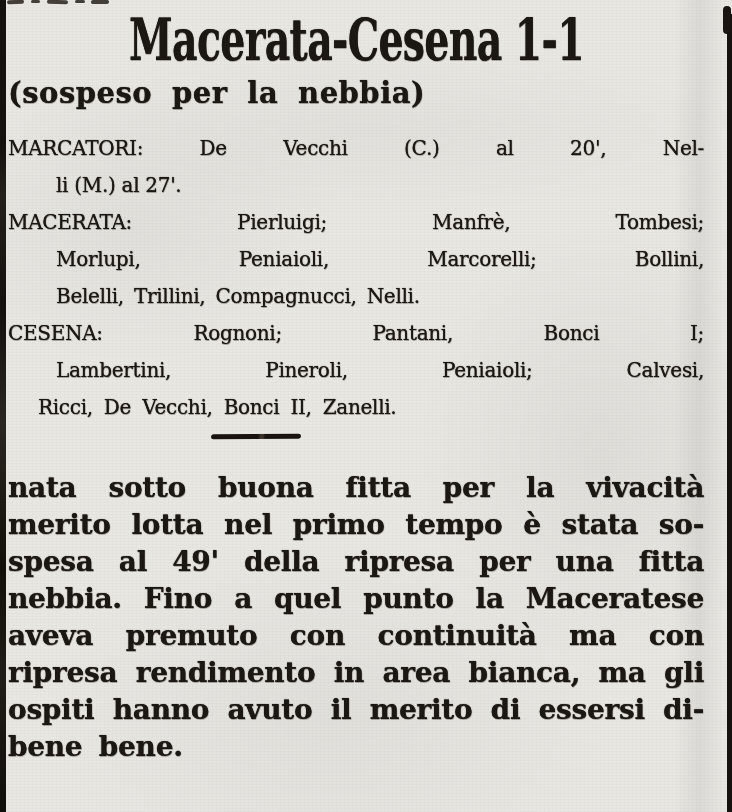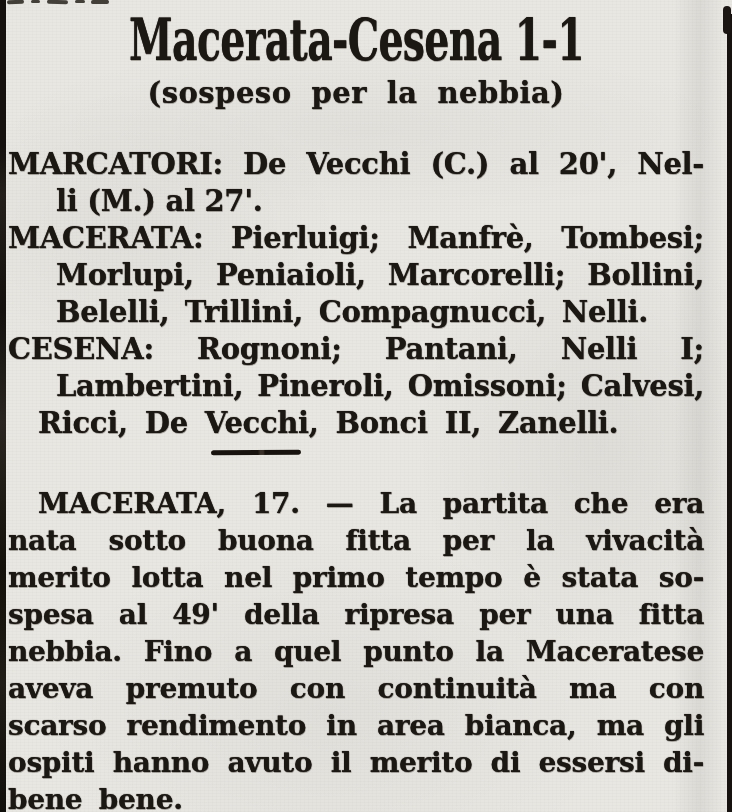--- a/index.html
+++ b/index.html
@@ -46,23 +46,23 @@
   }
   .headline{
     margin:10px 0 0;
     font-size:58px;line-height:60px;font-weight:bold;
     text-align:center;white-space:nowrap;
   }
   .headline .squeeze{display:inline-block;transform:scaleX(.68);transform-origin:50% 50%;letter-spacing:-1px;}
   .subhead{
     margin:6px 0 0;
     font-size:29px;line-height:34px;font-weight:bold;
-    text-align:center;letter-spacing:.5px;word-spacing:.32em;
+    text-align:left;letter-spacing:.5px;word-spacing:.32em;
   }
-  .lineup{margin-top:36px;font-size:29px;line-height:37px;font-weight:bold;letter-spacing:-.3px;}
+  .lineup{margin-top:20px;font-size:20px;line-height:37px;font-weight:normal;letter-spacing:-.3px;}
   .report{margin-top:30px;font-size:28px;line-height:37px;font-weight:bold;letter-spacing:-.3px;}
   .line{text-align:justify;text-align-last:justify;text-justify:inter-word;}
   .jlast{text-align-last:left;}
   .hang{padding-left:48px;}
   .hang2{padding-left:30px;}
   .ind{text-indent:30px;}
   .ws2{word-spacing:.2em;}
   .ws25{word-spacing:.25em;}
   .divider{
     margin:8px 0 0 203px;width:90px;height:5px;border-radius:3px;
@@ -90,33 +90,32 @@
     <h1 class="headline"><span class="squeeze">Macerata-Cesena 1-1</span></h1>
 
     <h2 class="subhead">(sospeso per la nebbia)</h2>
 
     <div class="lineup">
       <div class="line">MARCATORI: De Vecchi (C.) al 20', Nel-</div>
       <div class="line hang jlast">li (M.) al 27'.</div>
       <div class="line">MACERATA: Pierluigi; Manfrè, Tombesi;</div>
       <div class="line hang">Morlupi, Peniaioli, Marcorelli; Bollini,</div>
       <div class="line hang jlast ws2">Belelli, Trillini, Compagnucci, Nelli.</div>
-      <div class="line">CESENA: Rognoni; Pantani, Nelli I;</div>
-      <div class="line hang">Lambertini, Pineroli, Omissoni; Calvesi,</div>
+      <div class="line">CESENA: Rognoni; Pantani, Bonci I;</div>
+      <div class="line hang">Lambertini, Pineroli, Peniaioli; Calvesi,</div>
       <div class="line hang2 jlast ws25">Ricci, De Vecchi, Bonci II, Zanelli.</div>
     </div>
 
     <div class="divider"></div>
 
     <div class="report">
-      <div class="line ind">MACERATA, 17. — La partita che era</div>
       <div class="line">nata sotto buona fitta per la vivacità</div>
       <div class="line">merito lotta nel primo tempo è stata so-</div>
       <div class="line">spesa al 49' della ripresa per una fitta</div>
       <div class="line">nebbia. Fino a quel punto la Maceratese</div>
       <div class="line">aveva premuto con continuità ma con</div>
-      <div class="line">scarso rendimento in area bianca, ma gli</div>
+      <div class="line">ripresa rendimento in area bianca, ma gli</div>
       <div class="line">ospiti hanno avuto il merito di essersi di-</div>
       <div class="line jlast ws25">bene bene.</div>
     </div>
 
   </div>
 </div>
 
 </body></html>

